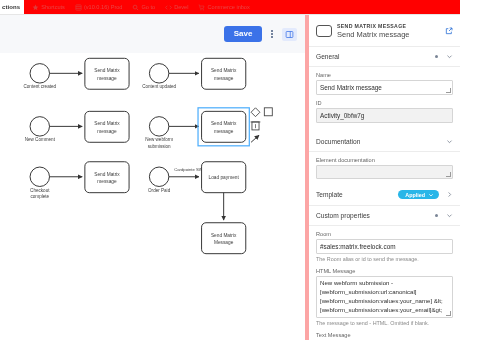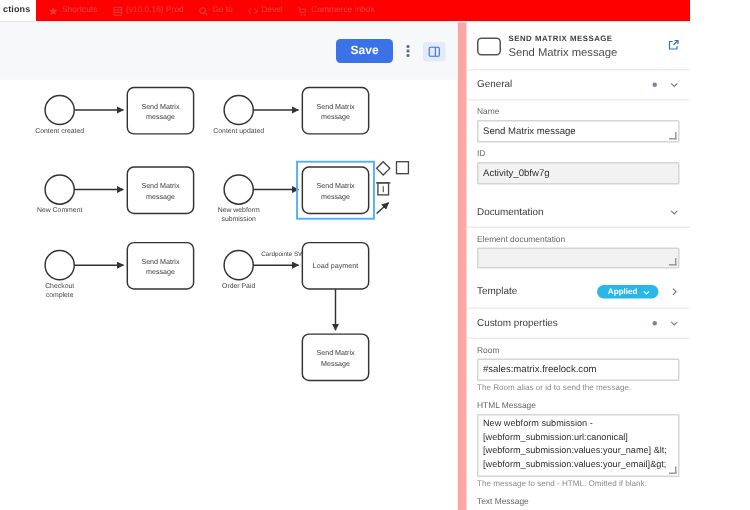--- a/index.html
+++ b/index.html
@@ -90,21 +90,21 @@
 
   
   .bpmn-label { font-family: "Liberation Sans", sans-serif; font-size: 5.2px; fill: #404040; }
   .bpmn-task-label { font-family: "Liberation Sans", sans-serif; font-size: 5.4px; fill: #3c3c3c; }
   .bpmn-edge-label { font-family: "Liberation Sans", sans-serif; font-size: 4.8px; fill: #404040; }
 
   
   .props {
     flex: 0 0 155px;
     background: #ffffff;
-    border-left: 6px solid #fca5a5;
+    border-left: 4px solid #fca5a5;
     font-size: 6px;
     color: #3a3a3a;
     overflow: hidden;
     display: flex; flex-direction: column;
   }
   .props-head {
     display: flex; align-items: center; gap: 5px;
     padding: 8px 7px 7px 7px;
     border-bottom: 1px solid #ececec;
   }

